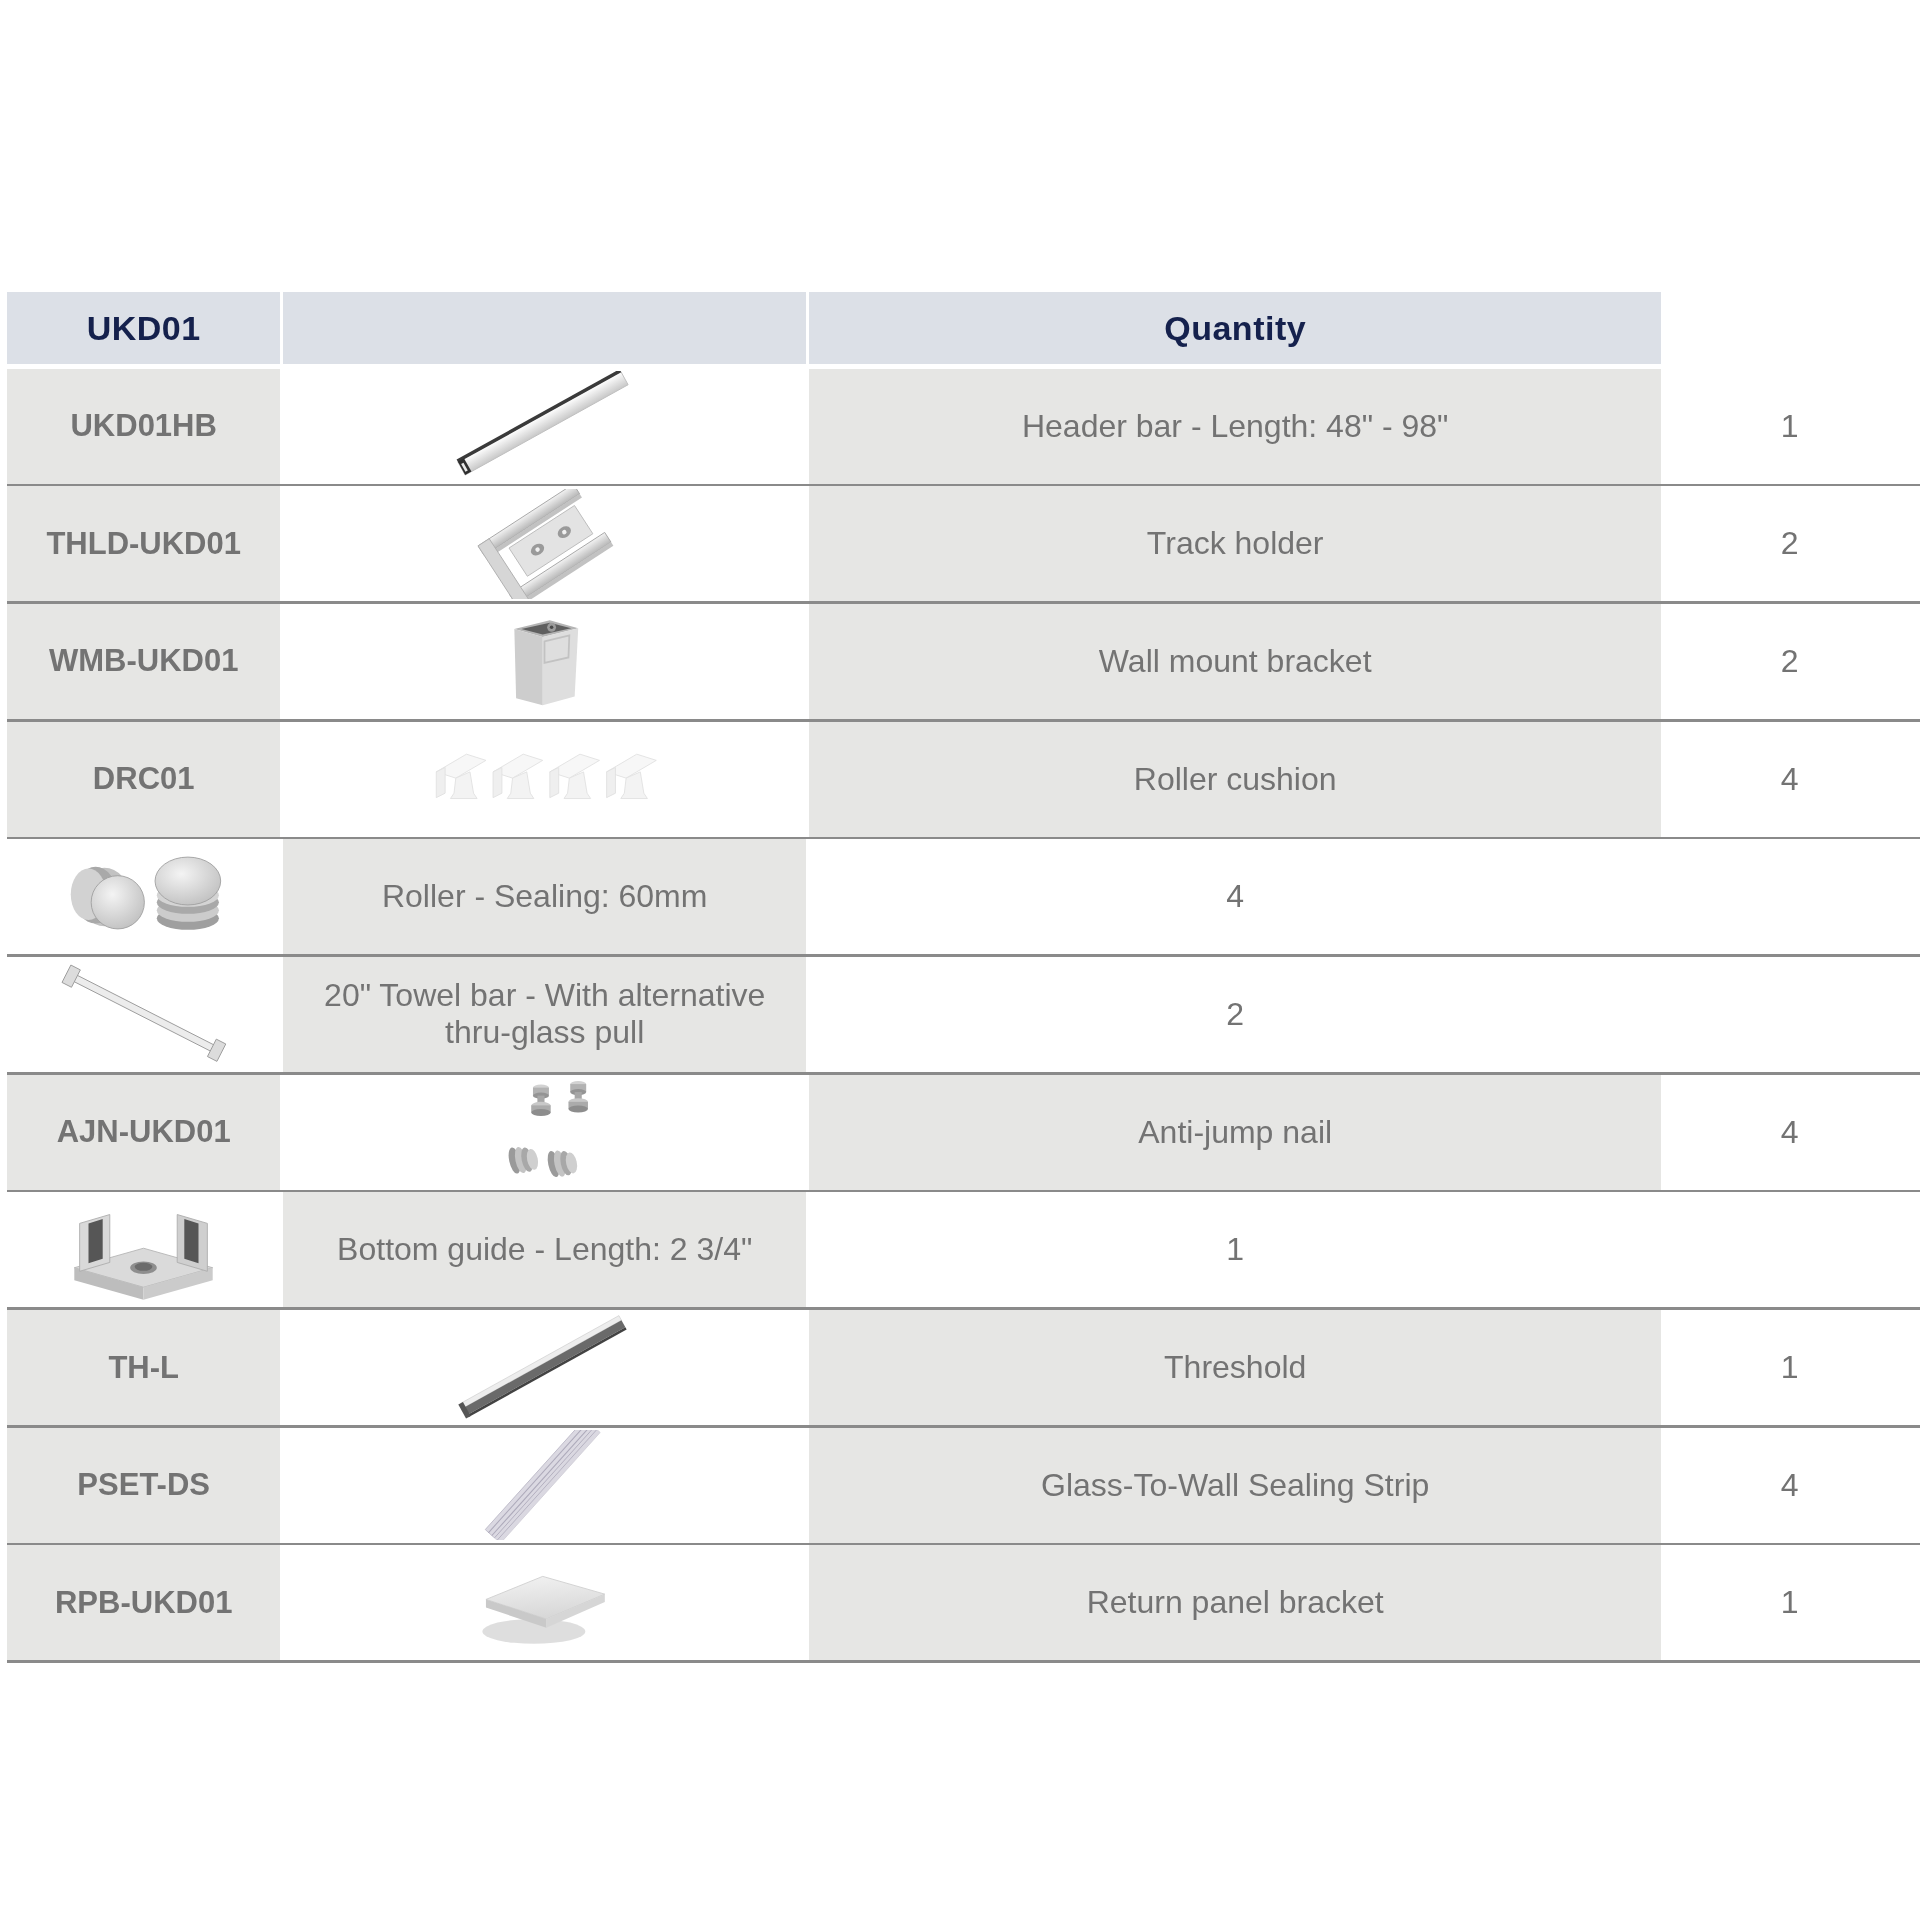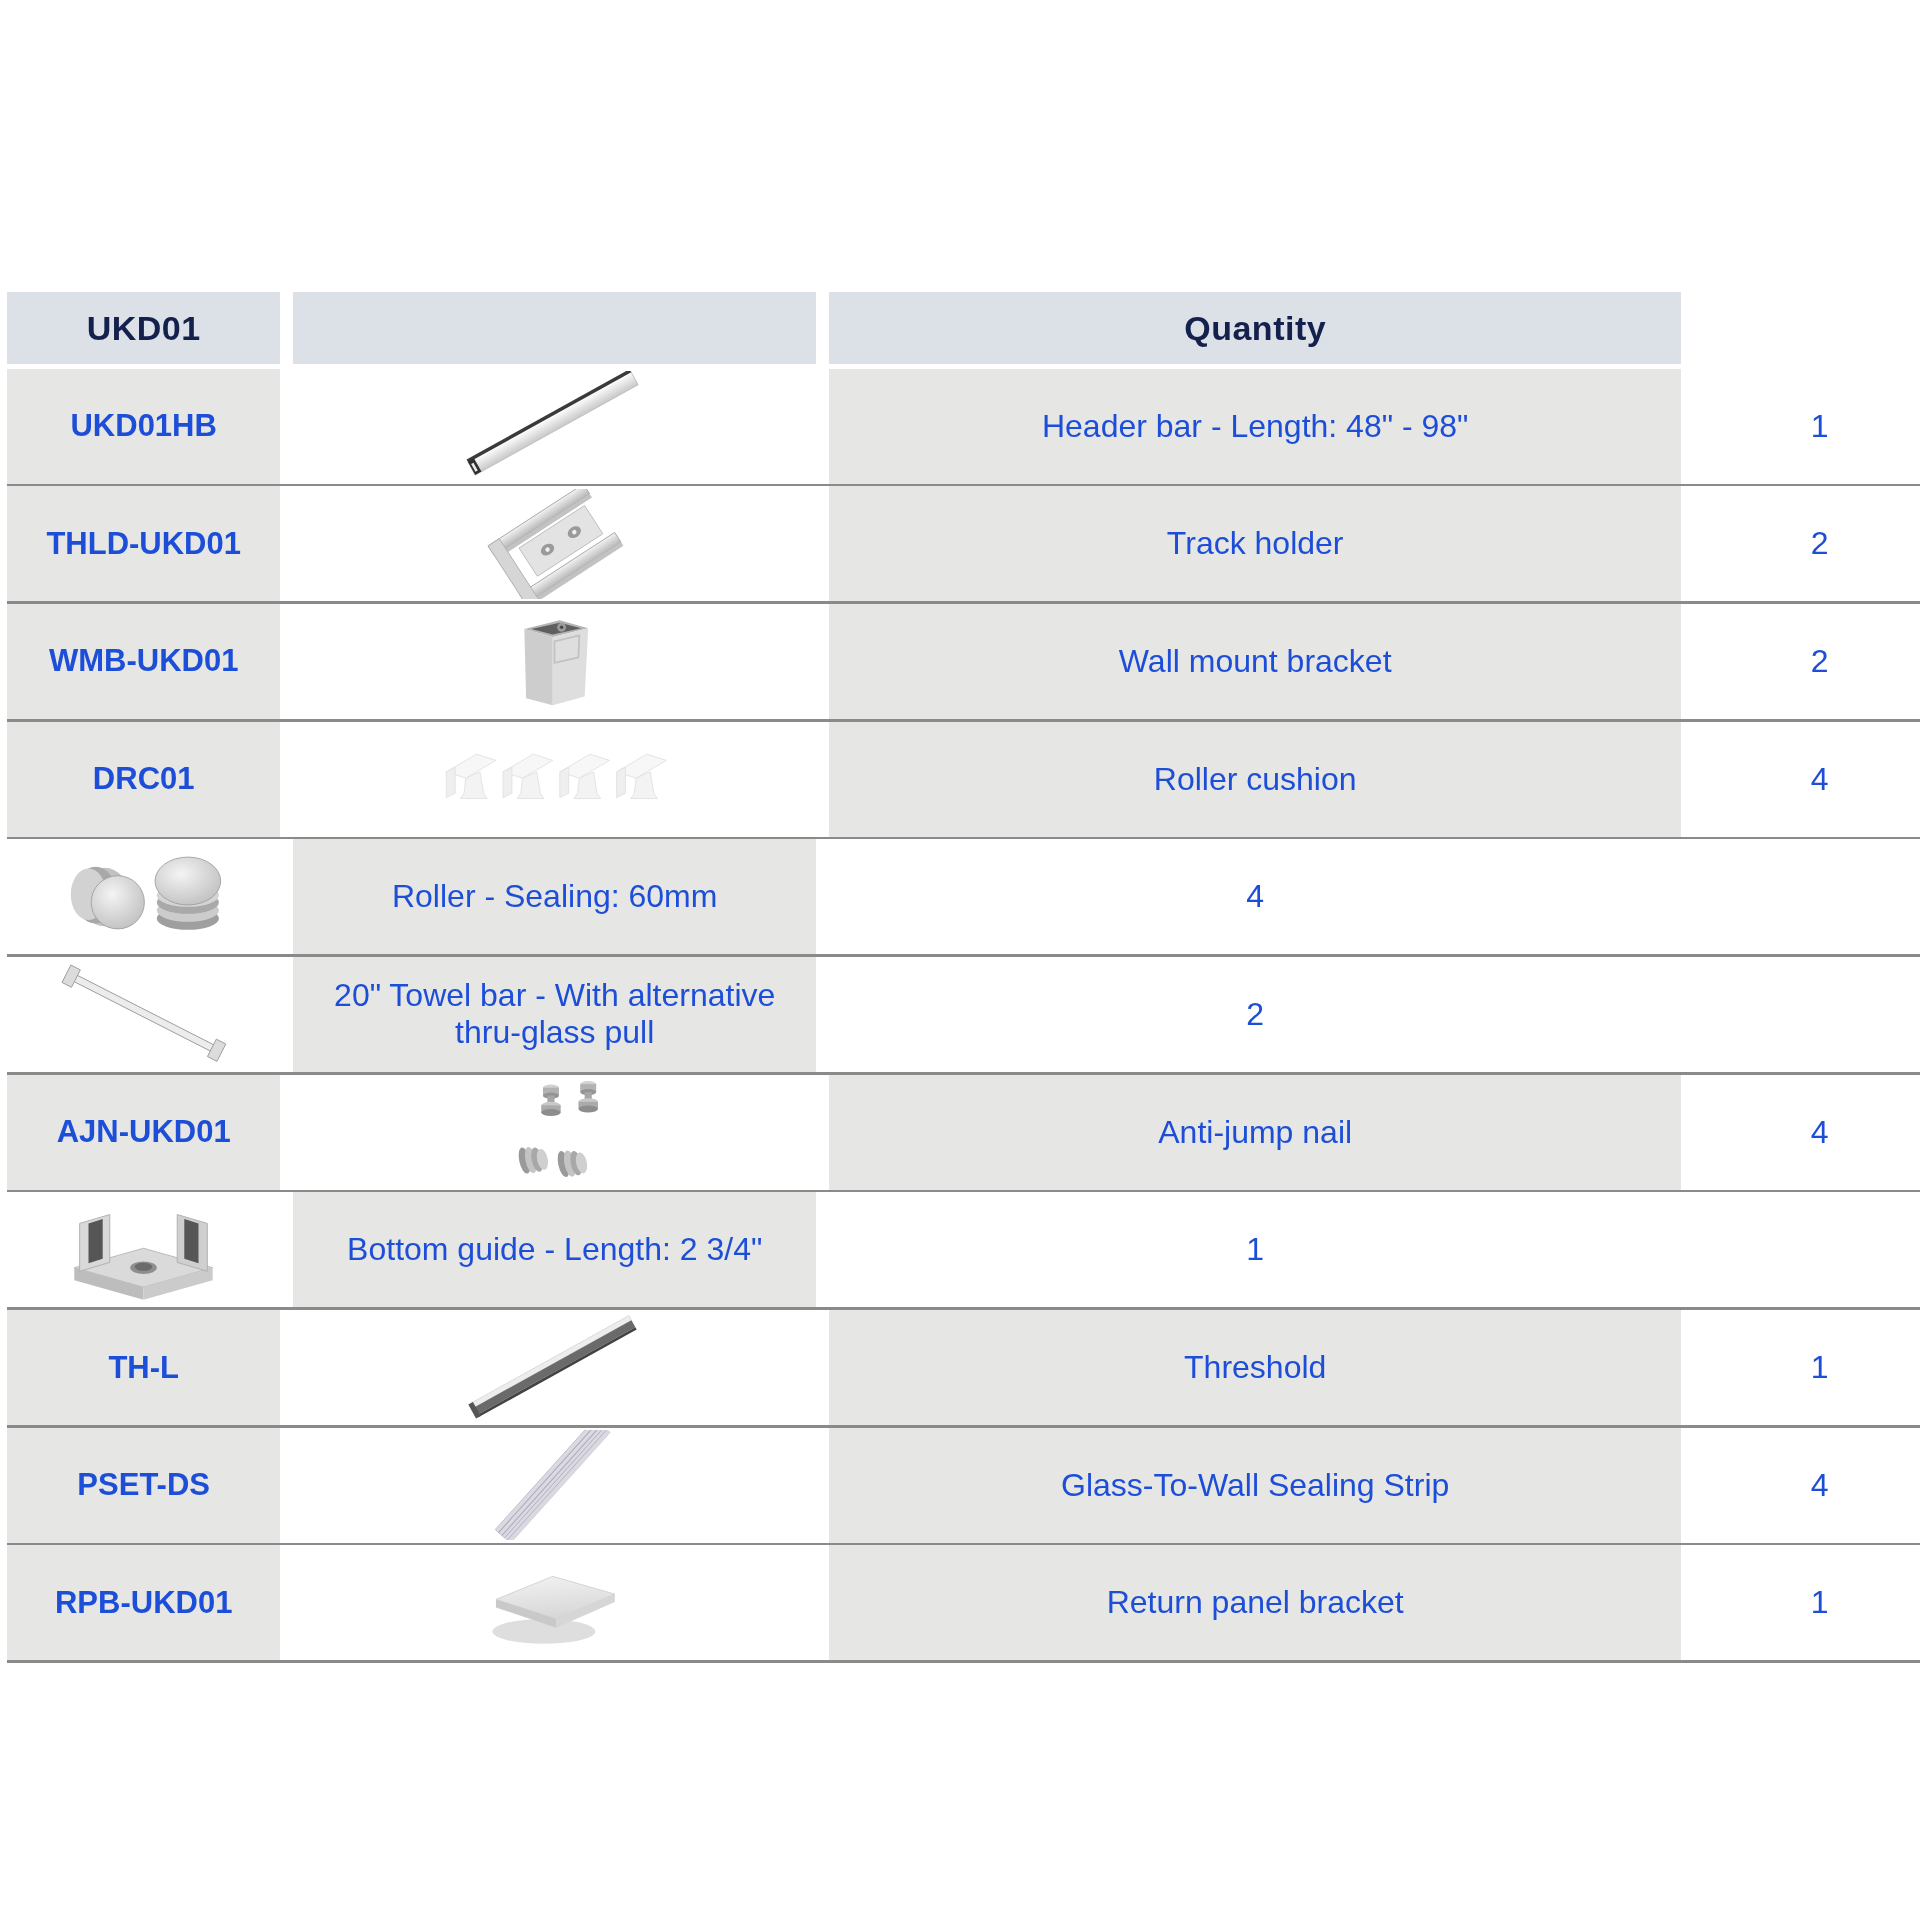--- a/index.html
+++ b/index.html
@@ -11,33 +11,33 @@
   .page { position: relative; width: 1926px; height: 1926px; overflow: hidden; }
 
   .parts-table {
     position: absolute;
     left: 7.2px; top: 276px;
     width: 1913px;
   }
   .grid-row {
     display: grid;
     grid-template-columns: 273px 523px 852px 251px;
-    column-gap: 13px;
+    column-gap: 3px;
   }
   .thead { height: 72px; margin-bottom: 4.5px; }
   .thead .cell {
     background: #dce0e7;
     display: flex; align-items: center; justify-content: center;
     font-size: 34px; font-weight: bold; color: #15214d;
     letter-spacing: 0.5px;
   }
   .trow { height: 115px; }
   .trow .cell {
     display: flex; align-items: center; justify-content: center;
-    color: #1d4ed8;
+    color: #737373;
     text-align: center;
   }
   .cell-part   { background: #e6e6e4; font-size: 31px; font-weight: bold; }
   .cell-image  { background: #ffffff; }
   .cell-desc   { background: #e6e6e4; font-size: 32px; text-align: center; padding: 0 18px; }
   .cell-qty    { background: #ffffff; font-size: 32px; }
   .divider { height: 2.7px; background: #8a8a8a; }
   .part-svg { width: 235px; height: 110px; display: block; }
 </style>
 </head>

